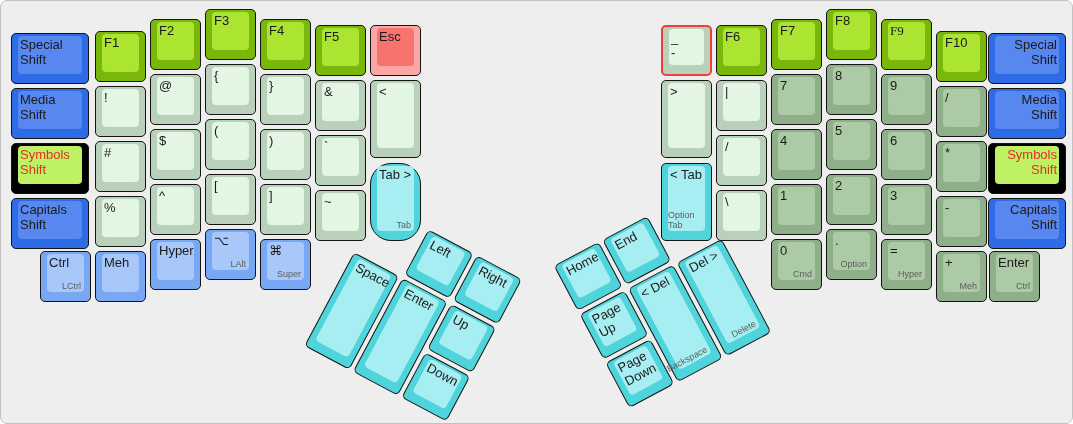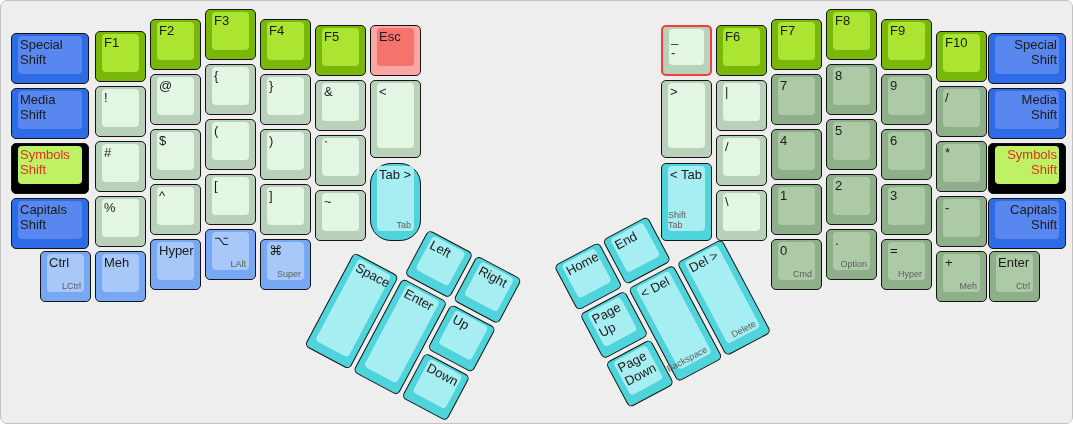--- a/index.html
+++ b/index.html
@@ -230,21 +230,21 @@
       </div>
     </div>
     <div class="key c-pale" style="left: 660px; top: 79px; width: 51px; height: 78px;">
       <div class="cap">
         <div class="lab">&gt;</div>
       </div>
     </div>
     <div class="key c-cyan" style="left: 660px; top: 162px; width: 51px; height: 78px;">
       <div class="cap">
         <div class="lab">&lt; Tab</div>
-        <div class="sub">Shift Tab</div>
+        <div class="sub">Option Tab</div>
       </div>
     </div>
     <div class="key c-green" style="left: 715px; top: 24px; width: 51px; height: 51px;">
       <div class="cap">
         <div class="lab">F6</div>
       </div>
     </div>
     <div class="key c-pale" style="left: 715px; top: 79px; width: 51px; height: 51px;">
       <div class="cap">
         <div class="lab">|</div>
@@ -305,21 +305,21 @@
       <div class="cap">
         <div class="lab">2</div>
       </div>
     </div>
     <div class="key c-sage" style="left: 825px; top: 228px; width: 51px; height: 51px;">
       <div class="cap">
         <div class="lab">.</div>
         <div class="sub">Option</div>
       </div>
     </div>
-    <div class="key c-green" style="left: 880px; top: 18px; width: 51px; height: 51px;">
+    <div class="key c-green" style="left: 880px; top: 18px; width: 51px; height: 51px; font-family: Liberation Serif, serif;">
       <div class="cap">
         <div class="lab">F9</div>
       </div>
     </div>
     <div class="key c-sage" style="left: 880px; top: 73px; width: 51px; height: 51px;">
       <div class="cap">
         <div class="lab">9</div>
       </div>
     </div>
     <div class="key c-sage" style="left: 880px; top: 128px; width: 51px; height: 51px;">

